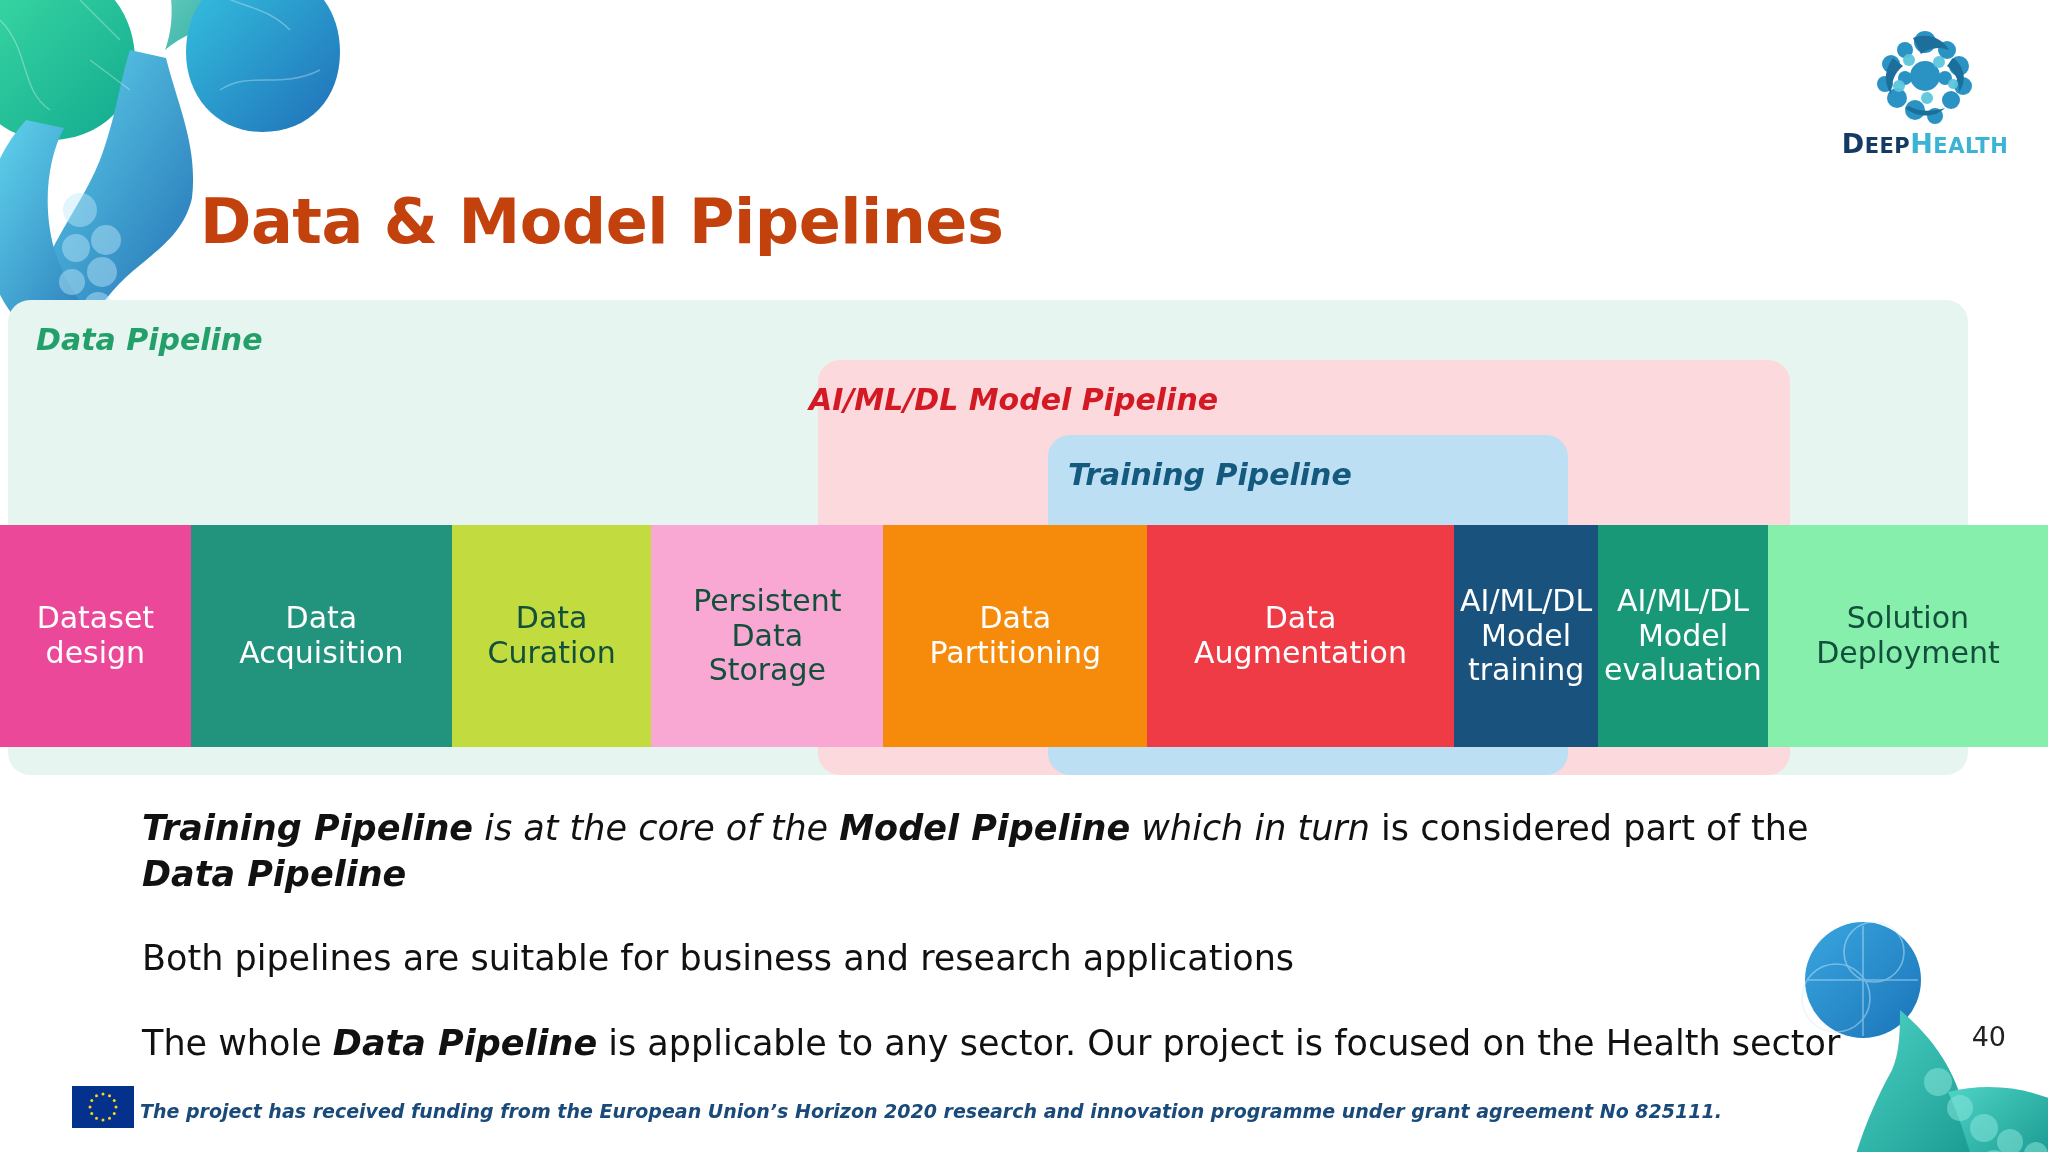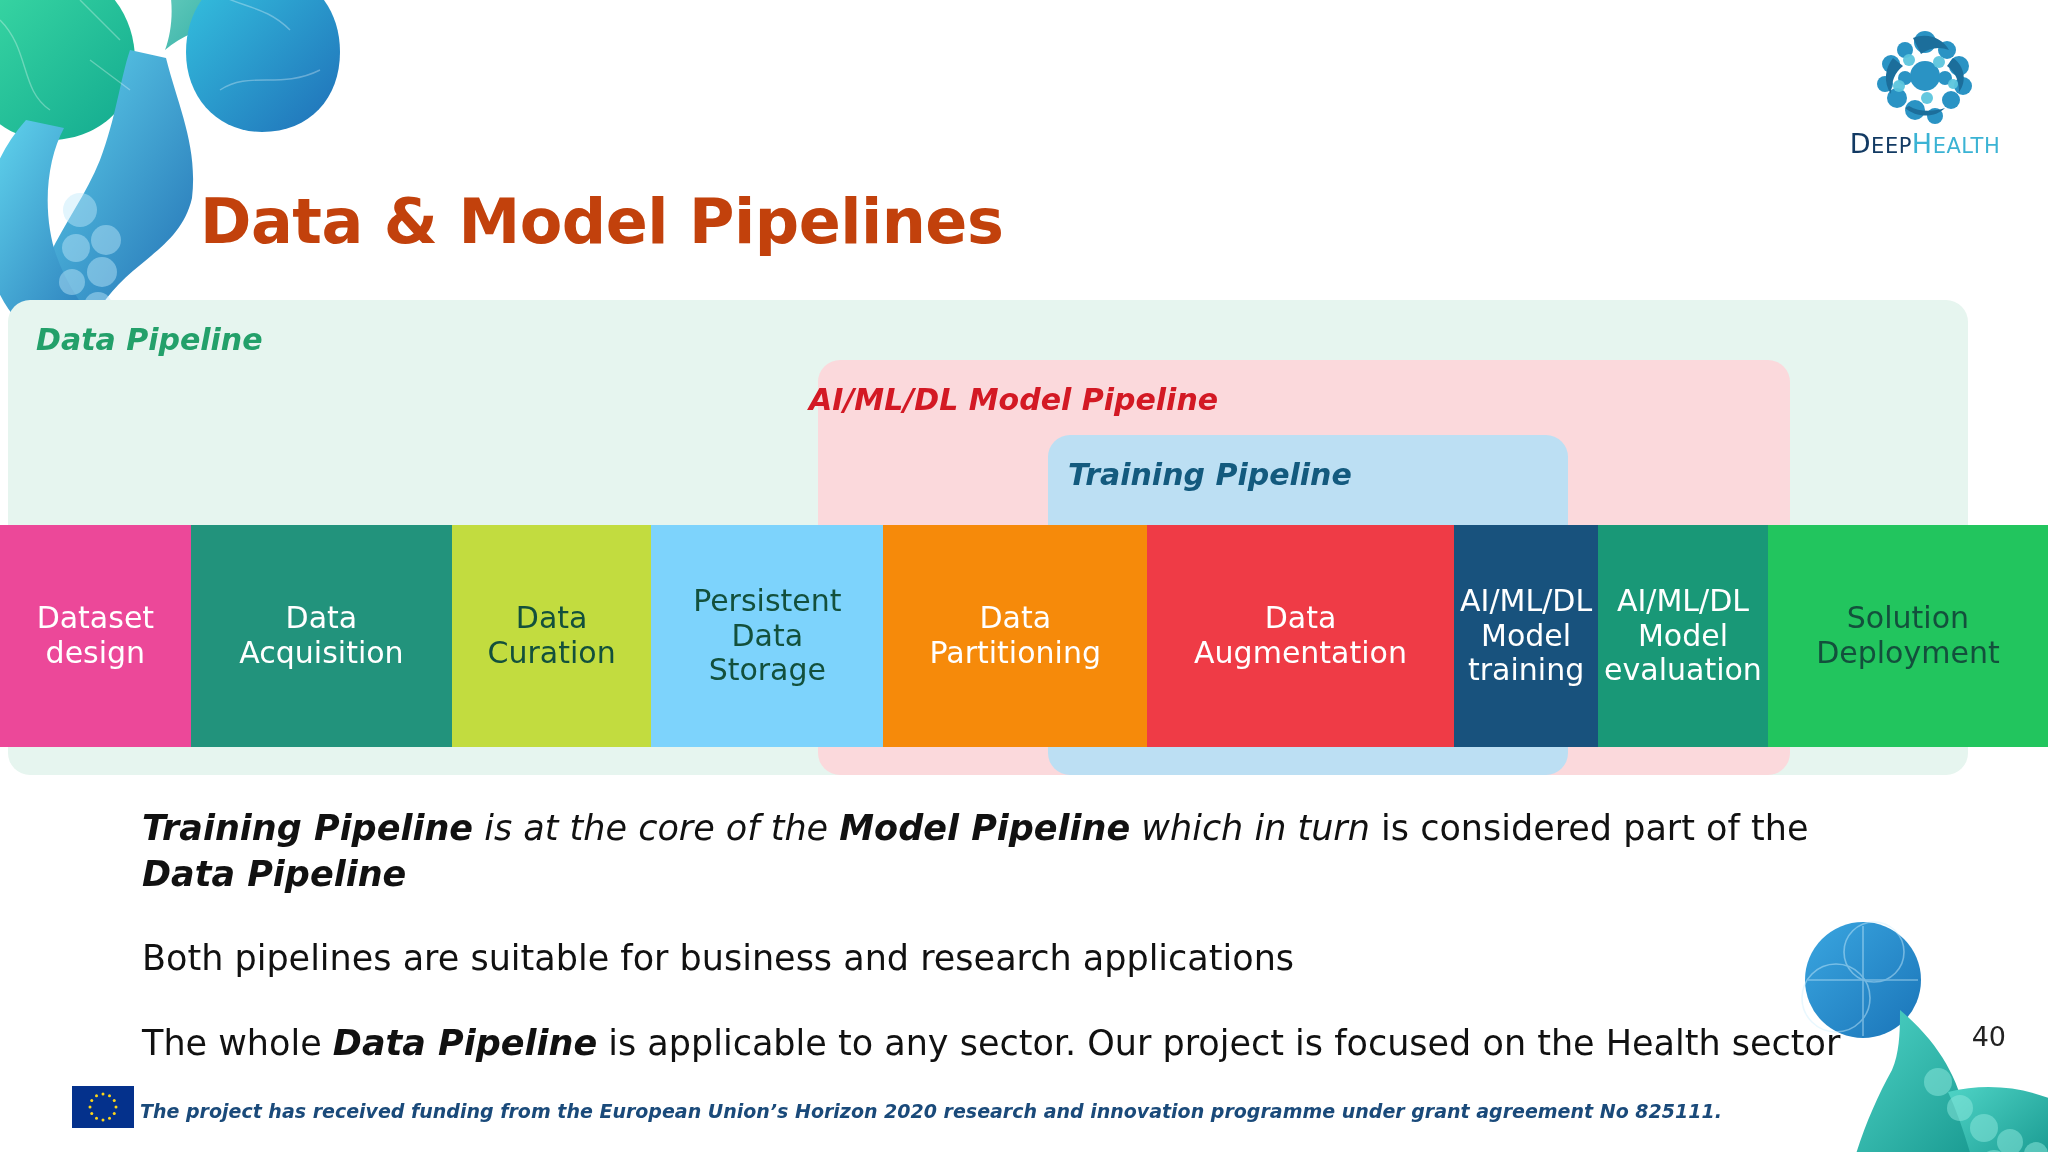--- a/index.html
+++ b/index.html
@@ -10,21 +10,21 @@
   }
   .slide{position:absolute;inset:0;overflow:hidden;}
 
   
   .deco-tl{position:absolute;left:-70px;top:-90px;width:520px;height:430px;pointer-events:none;}
   .deco-br{position:absolute;right:-10px;bottom:-30px;width:270px;height:280px;pointer-events:none;}
 
   
   .logo{position:absolute;right:28px;top:28px;width:190px;height:140px;text-align:center;}
   .logo svg{display:block;margin:0 auto;}
-  .logo-text{font-family:"DejaVu Sans", sans-serif;font-size:27px;font-weight:400;letter-spacing:.5px;line-height:1;margin-top:2px;}
+  .logo-text{font-family:"DejaVu Sans", sans-serif;font-size:27px;font-weight:700;letter-spacing:.5px;line-height:1;margin-top:2px;}
   .logo-text .d1{color:#123a63;}
   .logo-text .d2{color:#3bb3d4;}
   .sm{font-size:21px;}
 
   
   .title{
     position:absolute;left:200px;top:185px;
     font-size:62px;font-weight:700;color:#c2410c;
     letter-spacing:-0.5px;white-space:nowrap;
   }
@@ -170,21 +170,21 @@
 design</span>
         </div>
         <div class="pbox" style="background: rgb(34, 147, 124); color: rgb(255, 255, 255); flex: 240 0 0px;">
           <span style="white-space: pre-line;">Data
 Acquisition</span>
         </div>
         <div class="pbox" style="background: rgb(194, 220, 63); color: rgb(19, 80, 60); flex: 180 0 0px;">
           <span style="white-space: pre-line;">Data
 Curation</span>
         </div>
-        <div class="pbox" style="background: #7dd3fc; color: rgb(19, 80, 60); flex: 212 0 0px;">
+        <div class="pbox" style="background: #f9a8d4; color: rgb(19, 80, 60); flex: 212 0 0px;">
           <span style="white-space: pre-line;">Persistent
 Data
 Storage</span>
         </div>
         <div class="pbox" style="background: rgb(246, 138, 10); color: rgb(255, 255, 255); flex: 242 0 0px;">
           <span style="white-space: pre-line;">Data
 Partitioning</span>
         </div>
         <div class="pbox" style="background: rgb(239, 59, 70); color: rgb(255, 255, 255); flex: 284 0 0px;">
           <span style="white-space: pre-line;">Data
@@ -193,21 +193,21 @@
         <div class="pbox" style="background: rgb(24, 82, 125); color: rgb(255, 255, 255); flex: 120 0 0px;">
           <span style="white-space: pre-line;">AI/ML/DL
 Model
 training</span>
         </div>
         <div class="pbox" style="background: rgb(25, 152, 119); color: rgb(255, 255, 255); flex: 120 0 0px;">
           <span style="white-space: pre-line;">AI/ML/DL
 Model
 evaluation</span>
         </div>
-        <div class="pbox" style="background: #22c55e; color: rgb(19, 80, 60); flex: 258 0 0px;">
+        <div class="pbox" style="background: #86efac; color: rgb(19, 80, 60); flex: 258 0 0px;">
           <span style="white-space: pre-line;">Solution
 Deployment</span>
         </div>
       </div>
   </div>
 
   <div class="bullets" id="bullet-list">
       <div class="bl"><b>Training Pipeline</b><i> is at the core of the </i><b>Model Pipeline</b><i> which in turn</i><span> is considered part of the </span><b>Data Pipeline</b></div>
       <div class="bl"><span>Both pipelines are suitable for business and research applications</span></div>
       <div class="bl"><span>The whole </span><b>Data Pipeline</b><span> is applicable to any sector. Our project is focused on the Health sector</span></div>

